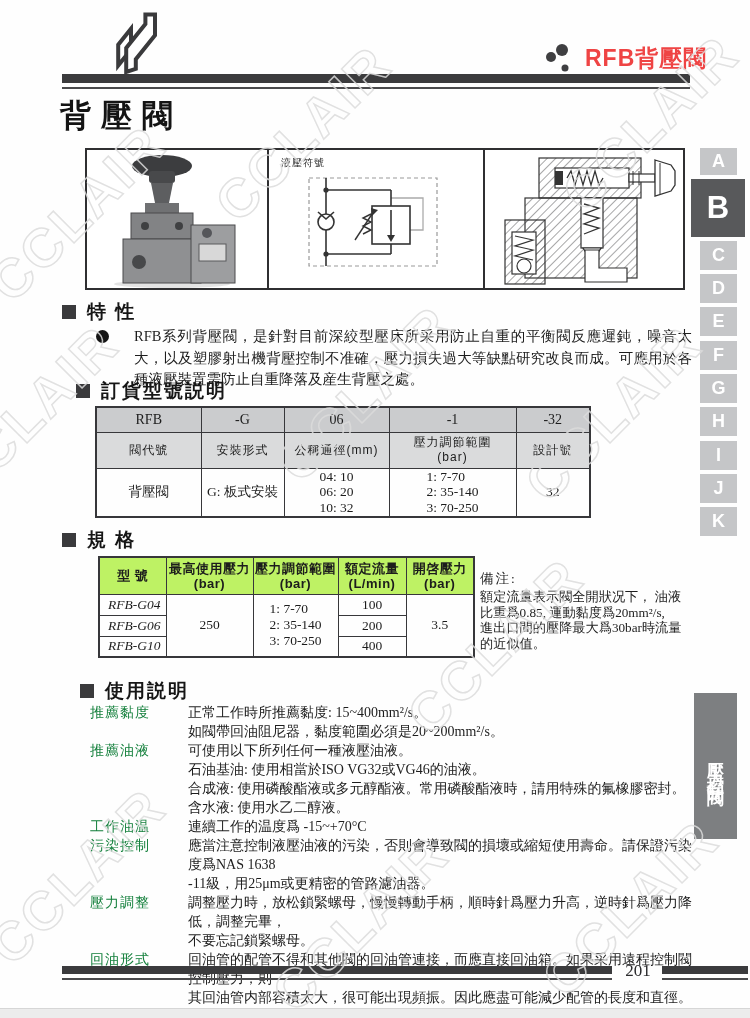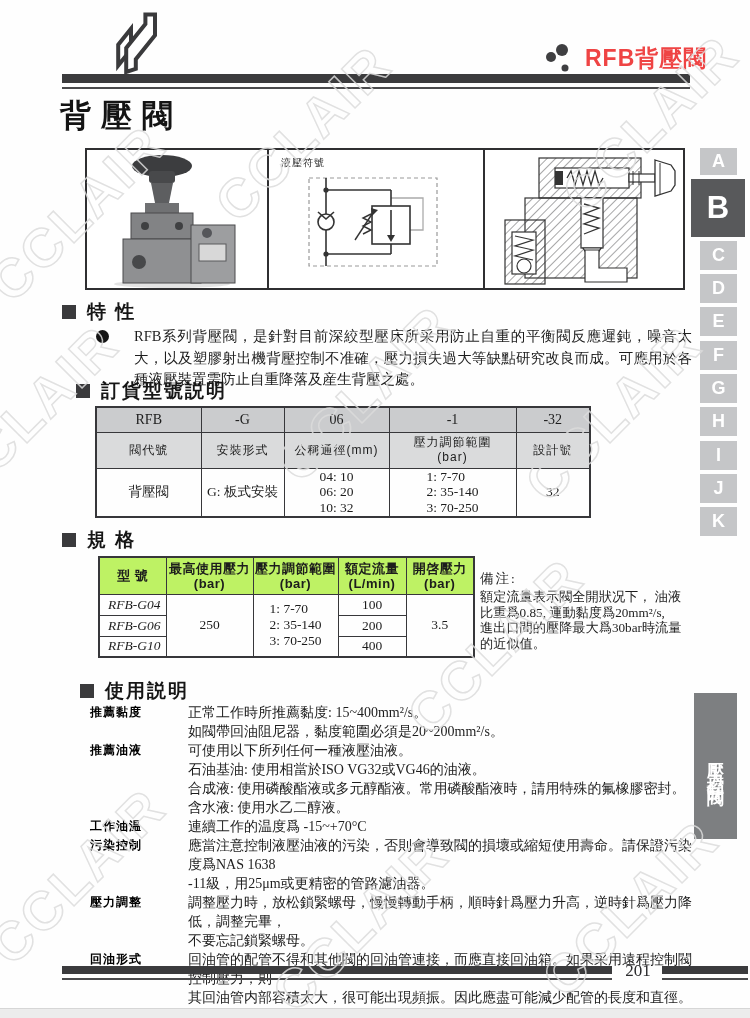--- a/index.html
+++ b/index.html
@@ -59,21 +59,21 @@
   .model-cell { text-align:left !important; padding-left:8px;font-style:italic; }
   .range-cell { text-align:left !important; padding-left:16px; white-space:pre-line; line-height:16px; }
   
   .notes { position:absolute; left:480px; top:570px; width:214px; font-size:13.2px; color:#1d1d1d; }
   .notes-label { font-size:13.5px; margin-bottom:1px; letter-spacing:2px; }
   .notes-body { white-space:pre-line; line-height:15.6px; }
   
   .usage { position:absolute; left:90px; top:703px; width:602px; }
   .usage-item { display:flex; gap:22px; }
   .usage-label { width:76px; flex:0 0 auto; font-family:"Liberation Sans", sans-serif;
-                 font-weight:bold; font-size:12px; line-height:19px; color:#000000; letter-spacing:1px; }
+                 font-weight:normal; font-size:14px; line-height:19px; color:#15803d; letter-spacing:1px; }
   .usage-text { flex:1; font-size:14px; line-height:19px; white-space:pre-line; color:#1d1d1d; }
   
   .category-tab { position:absolute; left:694px; top:693px; width:43px; height:146px; background:#7d7f81;
                   display:flex; align-items:center; justify-content:center; }
   .category-tab span { writing-mode:vertical-rl; text-orientation:upright;
                        font-family:"Liberation Sans", sans-serif; font-weight:bold; font-size:17px;
                        color:#fff; letter-spacing:7px; }
   
   .f-bar-long  { position:absolute; left:62px; top:966px; width:550px; height:8px; background:#3b3b3d; }
   .f-line-long { position:absolute; left:62px; top:978px; width:550px; height:1.5px; background:#4a4a4c; }

